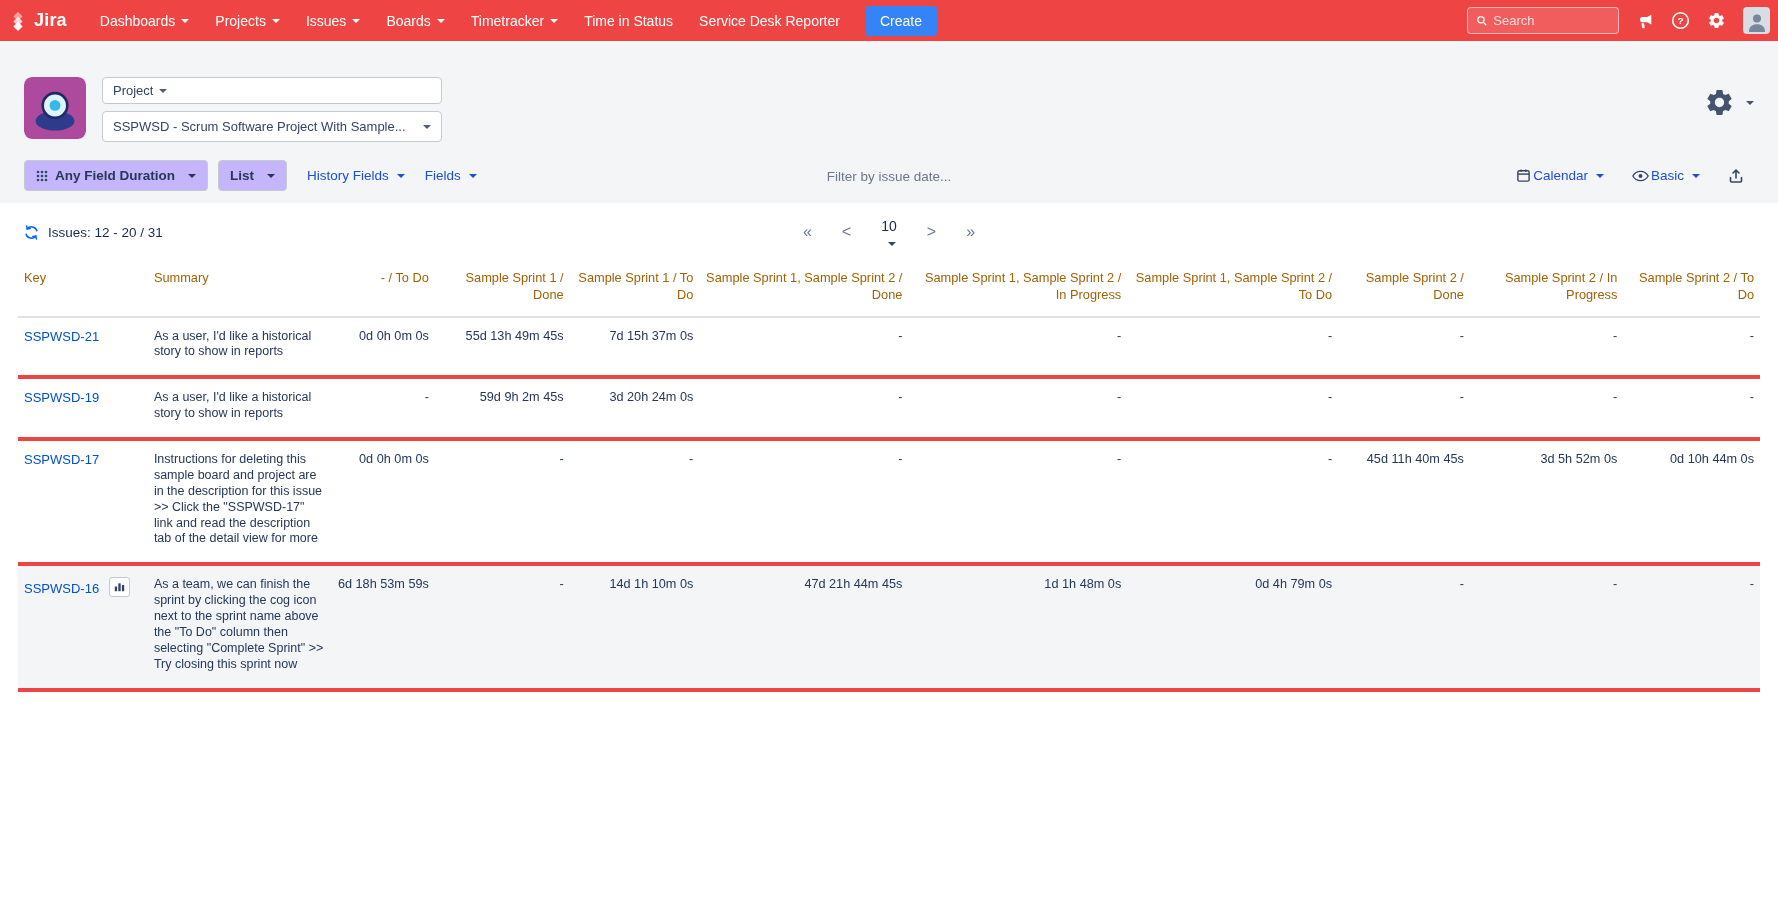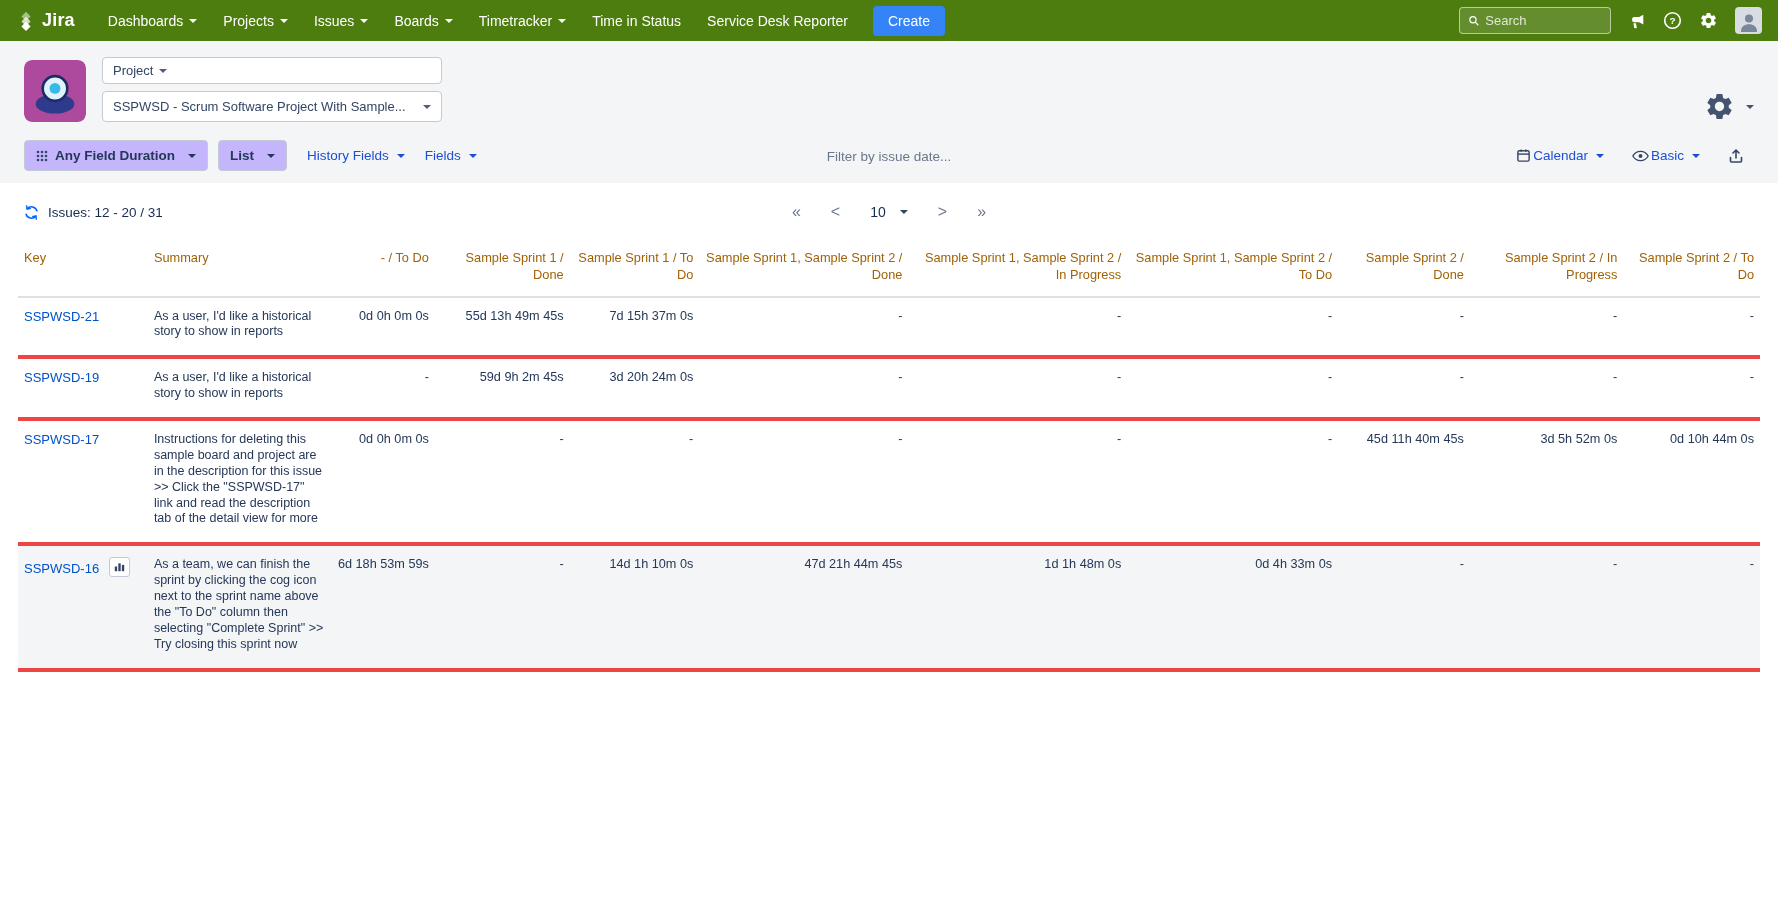--- a/index.html
+++ b/index.html
@@ -1,22 +1,22 @@
 <!DOCTYPE html>
 <html><head>
 <meta charset="utf-8">
 <style>
   * { box-sizing: border-box; margin: 0; padding: 0; }
   html,body { width: 1778px; height: 905px; overflow: hidden; background:#fff;
     font-family: "Liberation Sans", sans-serif; color:#172B4D; }
   a { text-decoration: none; }
 
   
-  .navbar { height: 41px; background:#4d7c0f; display:flex; align-items:center;
-    justify-content:space-between; padding:0 16px; color:#fff; }
+  .navbar { height: 41px; background:#ef4444; display:flex; align-items:center;
+    justify-content:space-between; padding:0 8px; color:#fff; }
   .nav-left { display:flex; align-items:center; }
   .logo { display:flex; align-items:center; gap:6px; color:#fff; margin-right:20px; }
   .logo-text { font-size:18px; font-weight:bold; letter-spacing:.2px; }
   .main-nav { display:flex; align-items:center; }
   .nav-item { color:#fff; font-size:14px; padding:0 13px; height:34px;
     display:flex; align-items:center; cursor:pointer; white-space:nowrap; }
   .chev { display:inline-block; width:0; height:0; border-left:4px solid transparent;
     border-right:4px solid transparent; border-top:4px solid currentColor; margin-left:6px; }
   .create-btn { margin-left:12px; background:#3584F7; color:#fff; border:none;
     border-radius:4px; font-size:14px; padding:7px 15px; cursor:pointer;
@@ -28,21 +28,21 @@
   .search-box input { background:transparent; border:none; outline:none; color:#fff;
     font-size:13px; width:100%; font-family:inherit; }
   .search-box input::placeholder { color:rgba(255,255,255,.8); }
   .icon-btn { background:none; border:none; color:#fff; cursor:pointer; display:flex;
     align-items:center; padding:0; }
   .avatar { width:27px; height:27px; border-radius:4px; background:#D8DCE3;
     display:flex; align-items:flex-end; justify-content:center; overflow:hidden; cursor:pointer; }
 
   
   .header-band { background:#F4F5F7; padding:16px 24px 12px 24px; }
-  .project-row { display:flex; align-items:flex-end; }
+  .project-row { display:flex; align-items:flex-start;margin-top:20px; }
   .project-avatar { width:62px; height:62px; border-radius:8px; overflow:hidden;
     margin-right:16px; flex:0 0 auto; }
   .project-selects { display:flex; flex-direction:column; gap:7px; }
   .select-btn { background:#fff; border:1px solid #C4CAD3; border-radius:4px;
     color:#344563; font-size:13px; display:inline-flex; align-items:center;
     padding:5px 10px; cursor:pointer; font-family:inherit; }
   .select-btn .chev { color:#505F79; }
   .project-select { width:340px; justify-content:space-between; padding:7px 10px; }
   .band-gear { margin-left:auto; display:flex; align-items:center; gap:5px;
     color:#44546F; cursor:pointer; background:none; border:none; padding-top:10px; }
@@ -63,21 +63,21 @@
 
   
   .pagination-row { position:relative; height:58px; display:flex; align-items:center;
     padding:0 24px; }
   .issues-count { display:flex; align-items:center; gap:9px; font-size:13.5px; color:#172B4D; }
   .pager { position:absolute; left:50%; transform:translateX(-50%); display:flex;
     align-items:center; gap:30px; }
   .pager-arrow { background:none; border:none; color:#6B778C; font-size:16px;
     cursor:pointer; font-family:inherit; line-height:1; }
   .page-size { display:flex; align-items:center; gap:8px; background:none; border:none;
-    font-size:14px; color:#172B4D; cursor:pointer; font-family:inherit; }
+    font-size:14px; color:#172B4D; cursor:pointer; font-family:inherit;flex-direction:column; }
   .page-size .chev { border-top-color:#344563; }
 
   
   .table-wrap { padding:0 18px; }
   table { border-collapse:collapse; table-layout:fixed; }
   col.c1{width:130px} col.c2{width:185px} col.c3{width:90px} col.c4{width:135px}
   col.c5{width:130px} col.c6{width:210px} col.c7{width:220px} col.c8{width:212px}
   col.c9{width:132px} col.c10{width:154px} col.c11{width:137px}
   th { font-size:12.8px; font-weight:normal; color:#a16207; vertical-align:top;
     padding:8px 6px 12px 6px; line-height:1.35; }
@@ -361,20 +361,20 @@
                 <rect x="1" y="7" width="3" height="6" fill="#344563"></rect>
                 <rect x="5.5" y="3" width="3" height="10" fill="#344563"></rect>
                 <rect x="10" y="5" width="3" height="8" fill="#344563"></rect>
               </svg></button></td>
           <td class="summary-cell">As a team, we can finish the sprint by clicking the cog icon next to the sprint name above the "To Do" column then selecting "Complete Sprint" &gt;&gt; Try closing this sprint now</td>
           <td class="value-cell">6d 18h 53m 59s</td>
           <td class="value-cell">-</td>
           <td class="value-cell">14d 1h 10m 0s</td>
           <td class="value-cell">47d 21h 44m 45s</td>
           <td class="value-cell">1d 1h 48m 0s</td>
-          <td class="value-cell">0d 4h 33m 0s</td>
+          <td class="value-cell">0d 4h 79m 0s</td>
           <td class="value-cell">-</td>
           <td class="value-cell">-</td>
           <td class="value-cell">-</td>
         </tr>
       </tbody>
   </table>
 </div>
 
 </body></html>

